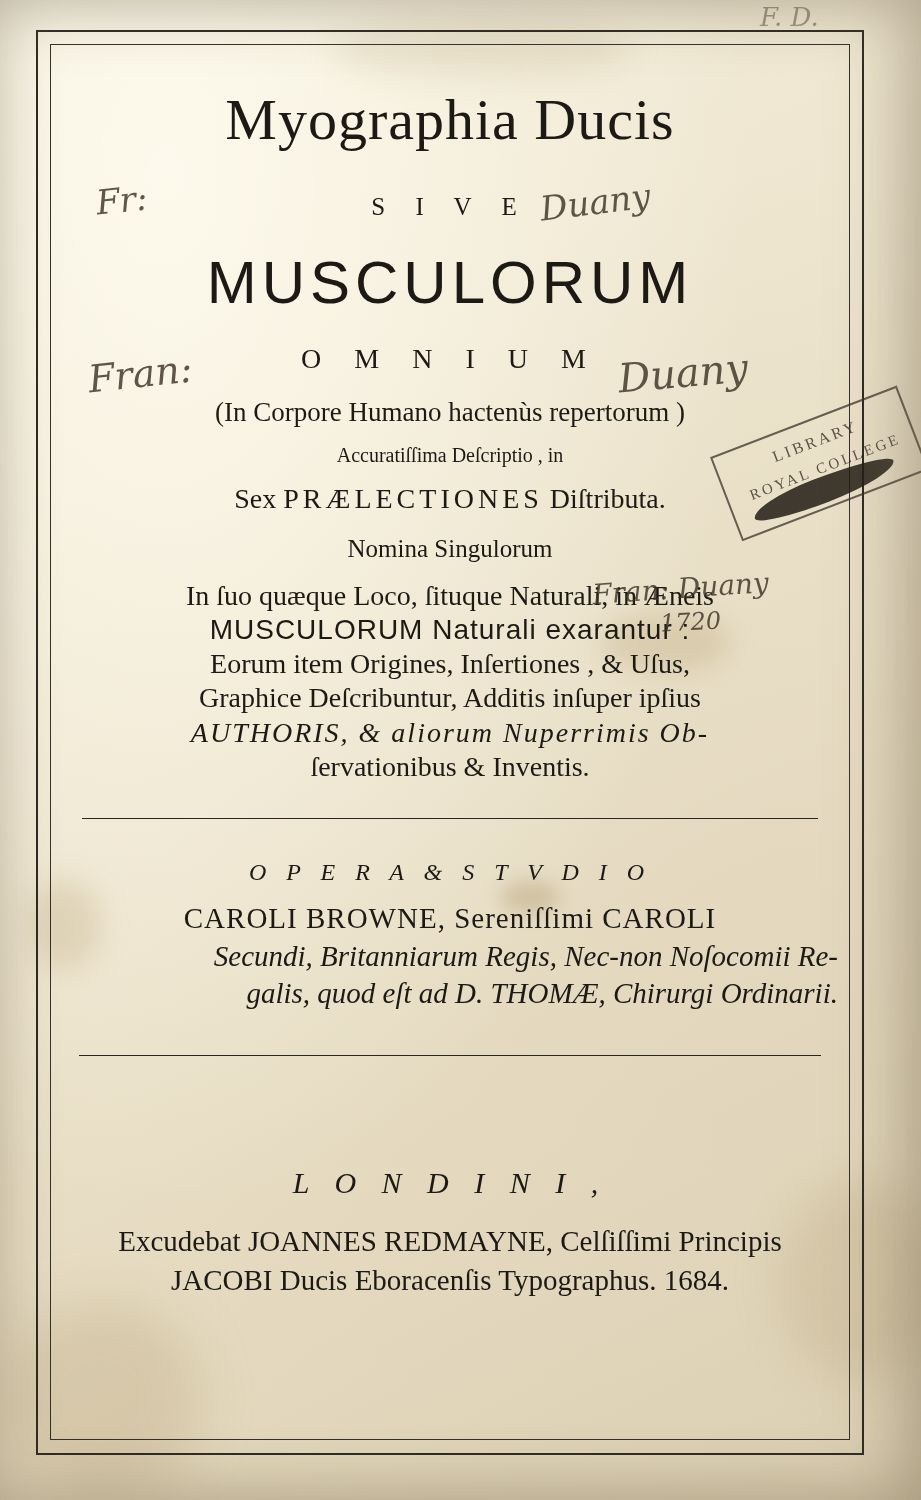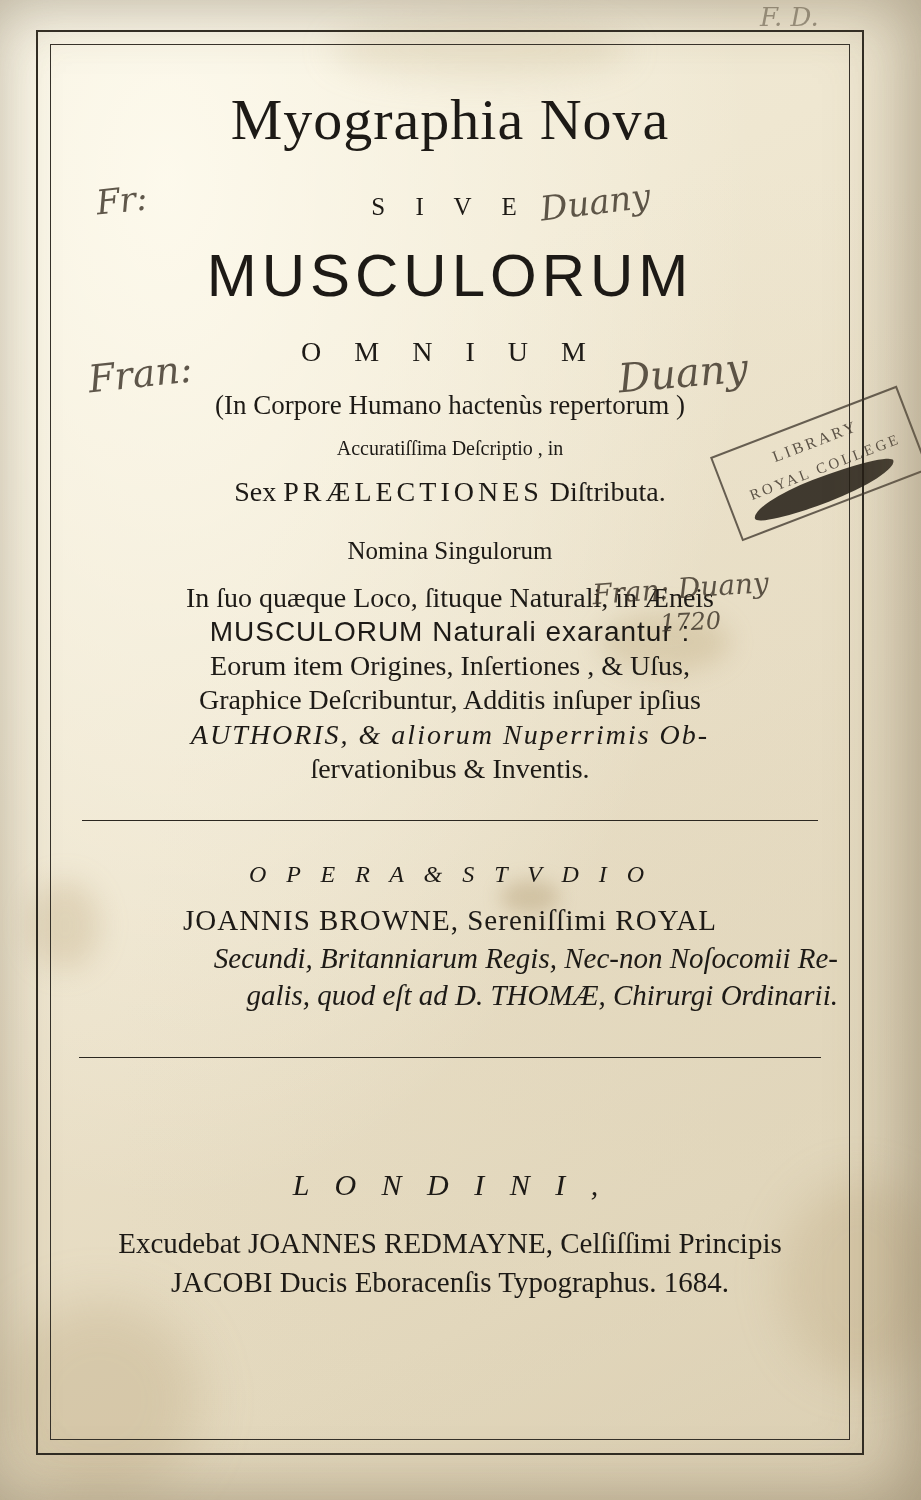--- a/index.html
+++ b/index.html
@@ -72,21 +72,21 @@
     font-family: "Liberation Serif", serif;
   }
   .t-sive {
     font-size: 25px;
     letter-spacing: 12px;
     margin-top: 40px;
   }
   .t-musculorum {
     font-size: 60px;
     letter-spacing: 5px;
-    margin-top: 20px;
+    margin-top: 27px;
     font-family: "Liberation Sans", sans-serif;
     font-weight: 400;
   }
   .t-omnium {
     font-size: 28px;
     letter-spacing: 13px;
     margin-top: 26px;
     font-family: "Liberation Serif", serif;
   }
   .t-sub1 {
@@ -97,21 +97,21 @@
     font-size: 20px;
     margin-top: 16px;
   }
   .t-sub3 {
     font-size: 28px;
     margin-top: 16px;
   }
   .t-sub3 .sc { letter-spacing: 4px; }
   .t-nomina {
     font-size: 25px;
-    margin-top: 29px;
+    margin-top: 20px;
   }
 
   .block-body {
     margin-top: 16px;
     font-size: 28px;
     line-height: 1.22;
   }
   .block-body .big {
     font-family: "Liberation Sans", sans-serif;
     letter-spacing: 1px;
@@ -237,21 +237,21 @@
   <div class="stain" style="left:30px;top:880px;width:70px;height:90px;background:rgba(170,142,92,0.22);filter:blur(14px);"></div>
   <div class="stain" style="left:780px;top:1180px;width:160px;height:200px;background:rgba(180,156,110,0.25);filter:blur(22px);"></div>
   <div class="stain" style="left:0px;top:1300px;width:200px;height:200px;background:rgba(170,146,104,0.25);filter:blur(26px);"></div>
   <div class="stain" style="left:330px;top:20px;width:300px;height:60px;background:rgba(190,168,124,0.20);filter:blur(16px);"></div>
 
   <div class="frame-outer"></div>
   <div class="frame-inner"></div>
 
   <div class="content">
 
-    <div class="line t-title">Myographia Nova</div>
+    <div class="line t-title">Myographia Ducis</div>
 
     <div class="line t-sive">S I V E</div>
 
     <div class="line t-musculorum">MUSCULORUM</div>
 
     <div class="line t-omnium">O M N I U M</div>
 
     <div class="line t-sub1">(In Corpore Humano hactenùs repertorum )</div>
     <div class="line t-sub2">Accuratiſſima Deſcriptio , in</div>
     <div class="line t-sub3">
@@ -267,21 +267,21 @@
       <div>Graphice Deſcribuntur,  Additis inſuper ipſius</div>
       <div class="ital">AUTHORIS, &amp; aliorum Nuperrimis Ob-</div>
       <div>ſervationibus &amp; Inventis.</div>
     </div>
 
     <div class="rule rule-1"></div>
 
     <div class="line t-opera">O P E R A   &amp;   S T V D I O</div>
 
     <div class="t-author">
-      <div class="sp">JOANNIS BROWNE, Sereniſſimi ROYAL</div>
+      <div class="sp">CAROLI BROWNE, Sereniſſimi CAROLI</div>
       <div class="it">Secundi, Britanniarum Regis, Nec-non Noſocomii Re-</div>
       <div class="it">galis, quod eſt ad D. THOMÆ, Chirurgi Ordinarii.</div>
     </div>
 
     <div class="rule rule-2"></div>
 
     <div class="line t-londini">L O N D I N I ,</div>
 
     <div class="t-imprint">
       <div>Excudebat JOANNES REDMAYNE, Celſiſſimi Principis</div>

